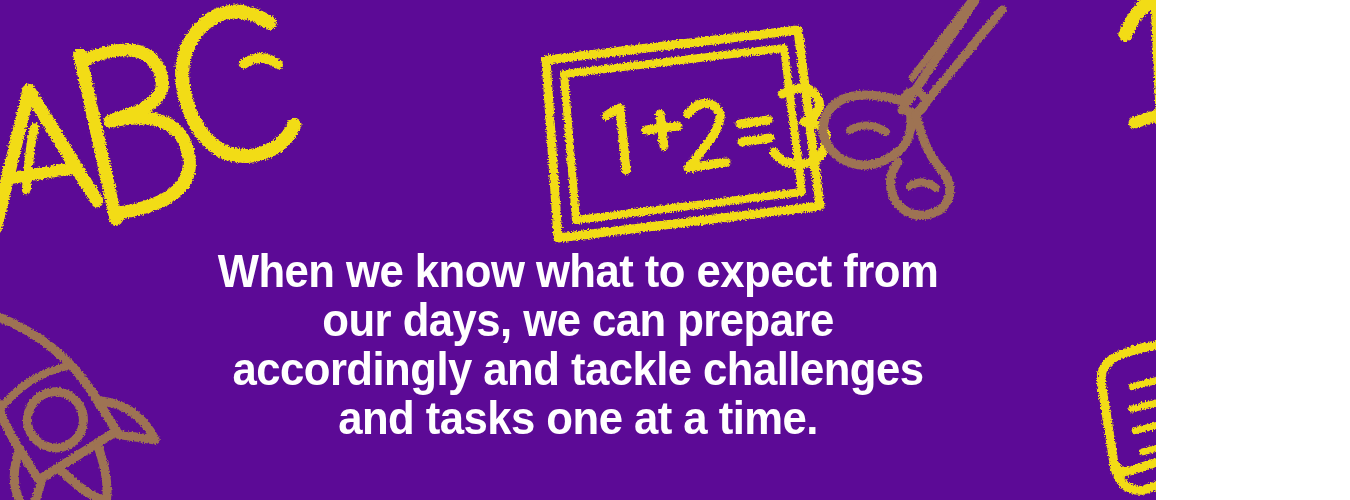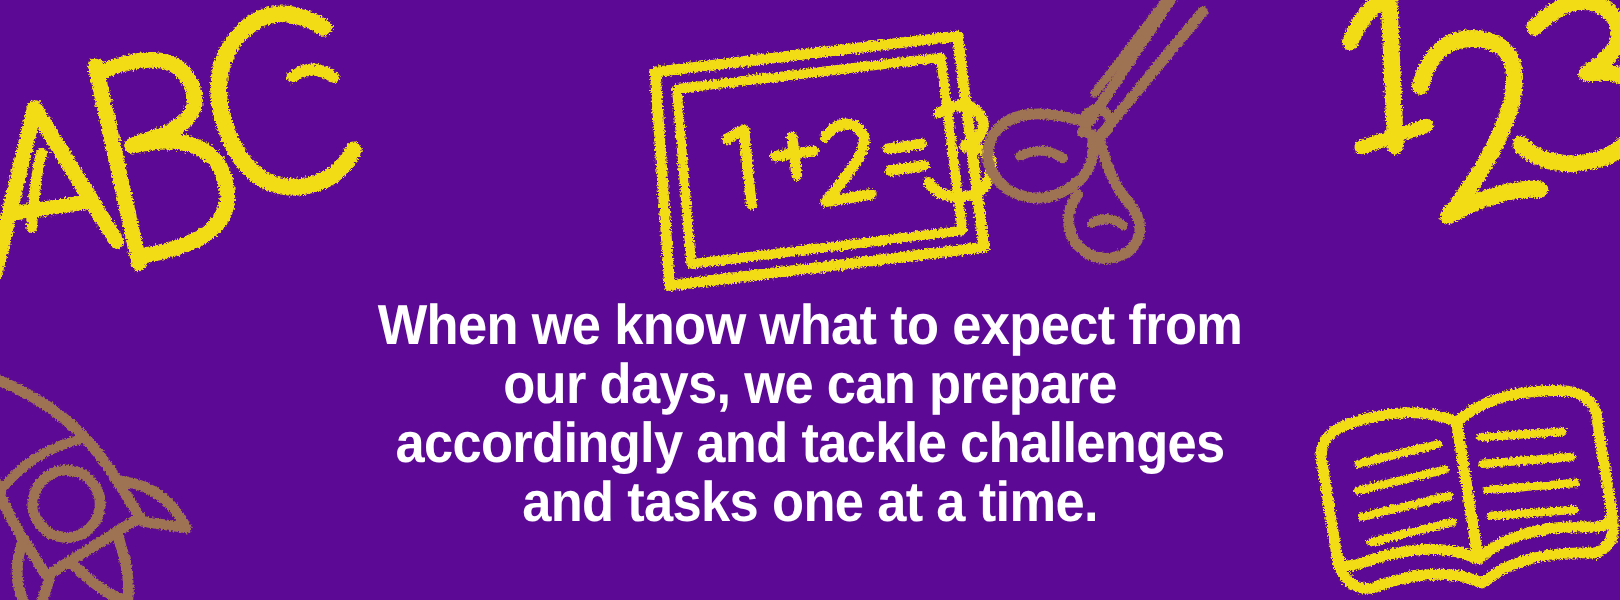--- a/index.html
+++ b/index.html
@@ -7,21 +7,21 @@
     padding: 0;
   }
   body {
     width: 1350px;
     height: 500px;
     overflow: hidden;
     font-family: "Liberation Sans", sans-serif;
   }
   #banner {
     position: relative;
-    width: 1350px;
+    width: 1156px;
     height: 500px;
     background: #5c0a96;
     overflow: hidden;
   }
 
   
   .doodle {
     position: absolute;
     pointer-events: none;
   }

